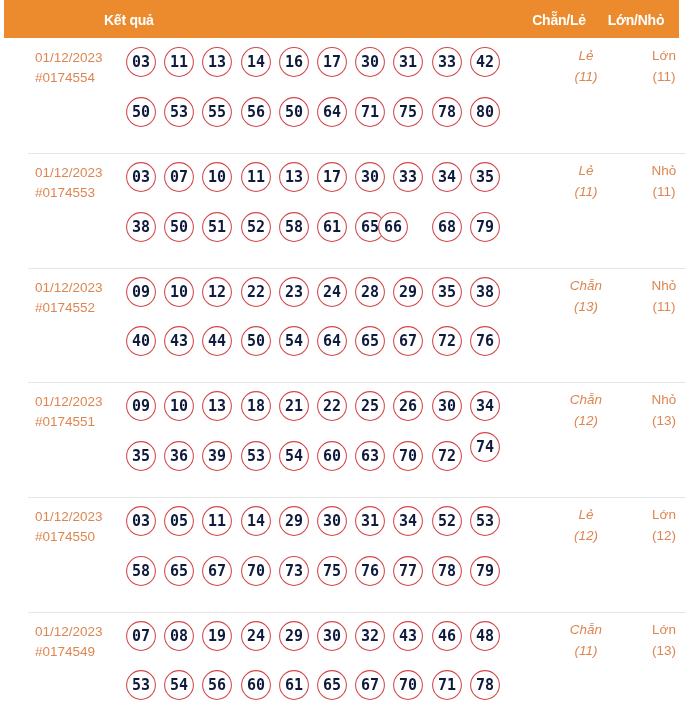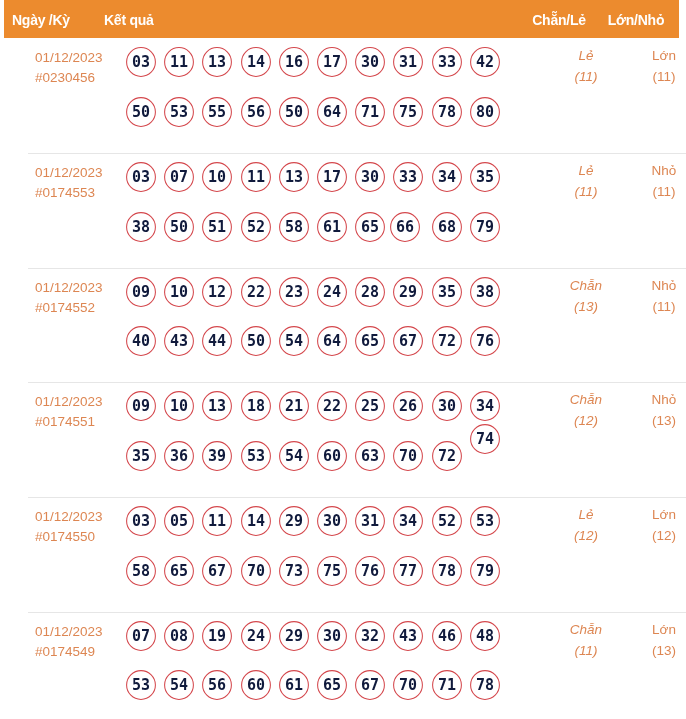--- a/index.html
+++ b/index.html
@@ -48,31 +48,30 @@
   <defs>
     <symbol id="ball-ring" viewBox="0 0 30 30">
       <circle cx="15" cy="15" r="14.4" fill="#ffffff" stroke="#d4474c" stroke-width="1.05"></circle>
     </symbol>
   </defs>
 </svg>
 
 <div class="table">
 
   <div class="thead">
-    <div class="th th-date">Ngày /Kỳ</div>
     <div class="th th-result">Kết quả</div>
     <div class="th th-ln">Lớn/Nhỏ</div>
     <div class="th th-cl">Chẵn/Lẻ</div>
   </div>
 
   <div class="tbody">
     <div class="row" style="top:38.40px;height:114.68px">
       <div class="datecell">
         <div class="date dl1">01/12/2023</div>
-        <div class="date dl2">#0230456</div>
+        <div class="date dl2">#0174554</div>
       </div>
       <div class="balls">
         <div class="ball" style="left:102.0px;top:9.0px">
             <svg class="ring" width="30" height="30" aria-hidden="true">
               <use href="#ball-ring"></use>
             </svg>
             <span class="bn">03</span>
           </div>
         <div class="ball" style="left:140.2px;top:9.0px">
             <svg class="ring" width="30" height="30" aria-hidden="true">
@@ -300,21 +299,21 @@
               <use href="#ball-ring"></use>
             </svg>
             <span class="bn">61</span>
           </div>
         <div class="ball" style="left:331.2px;top:58.6px">
             <svg class="ring" width="30" height="30" aria-hidden="true">
               <use href="#ball-ring"></use>
             </svg>
             <span class="bn">65</span>
           </div>
-        <div class="ball" style="left:366px;top:58.6px">
+        <div class="ball" style="left:354px;top:58.6px">
             <svg class="ring" width="30" height="30" aria-hidden="true">
               <use href="#ball-ring"></use>
             </svg>
             <span class="bn">66</span>
           </div>
         <div class="ball" style="left:407.6px;top:58.6px">
             <svg class="ring" width="30" height="30" aria-hidden="true">
               <use href="#ball-ring"></use>
             </svg>
             <span class="bn">68</span>
@@ -586,21 +585,21 @@
               <use href="#ball-ring"></use>
             </svg>
             <span class="bn">70</span>
           </div>
         <div class="ball" style="left:407.6px;top:58.6px">
             <svg class="ring" width="30" height="30" aria-hidden="true">
               <use href="#ball-ring"></use>
             </svg>
             <span class="bn">72</span>
           </div>
-        <div class="ball" style="left:445.8px;top:42px">
+        <div class="ball" style="left:445.8px;top:50px">
             <svg class="ring" width="30" height="30" aria-hidden="true">
               <use href="#ball-ring"></use>
             </svg>
             <span class="bn">74</span>
           </div>
       </div>
       <div class="col cl">
         <div class="v1">Chẵn</div>
         <div class="v2">(12)</div>
       </div>

